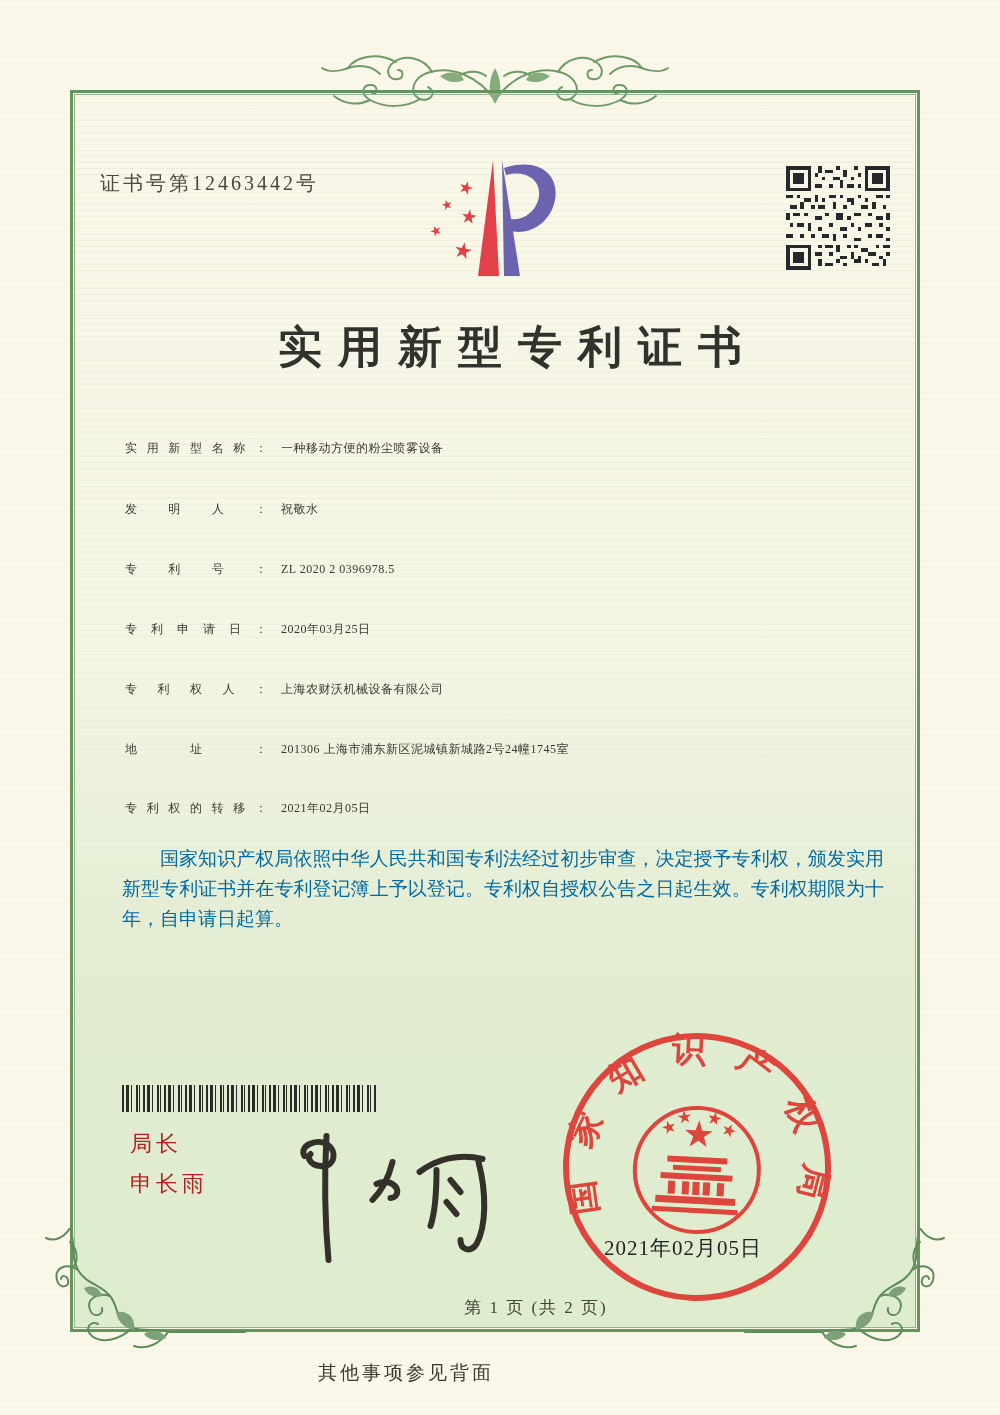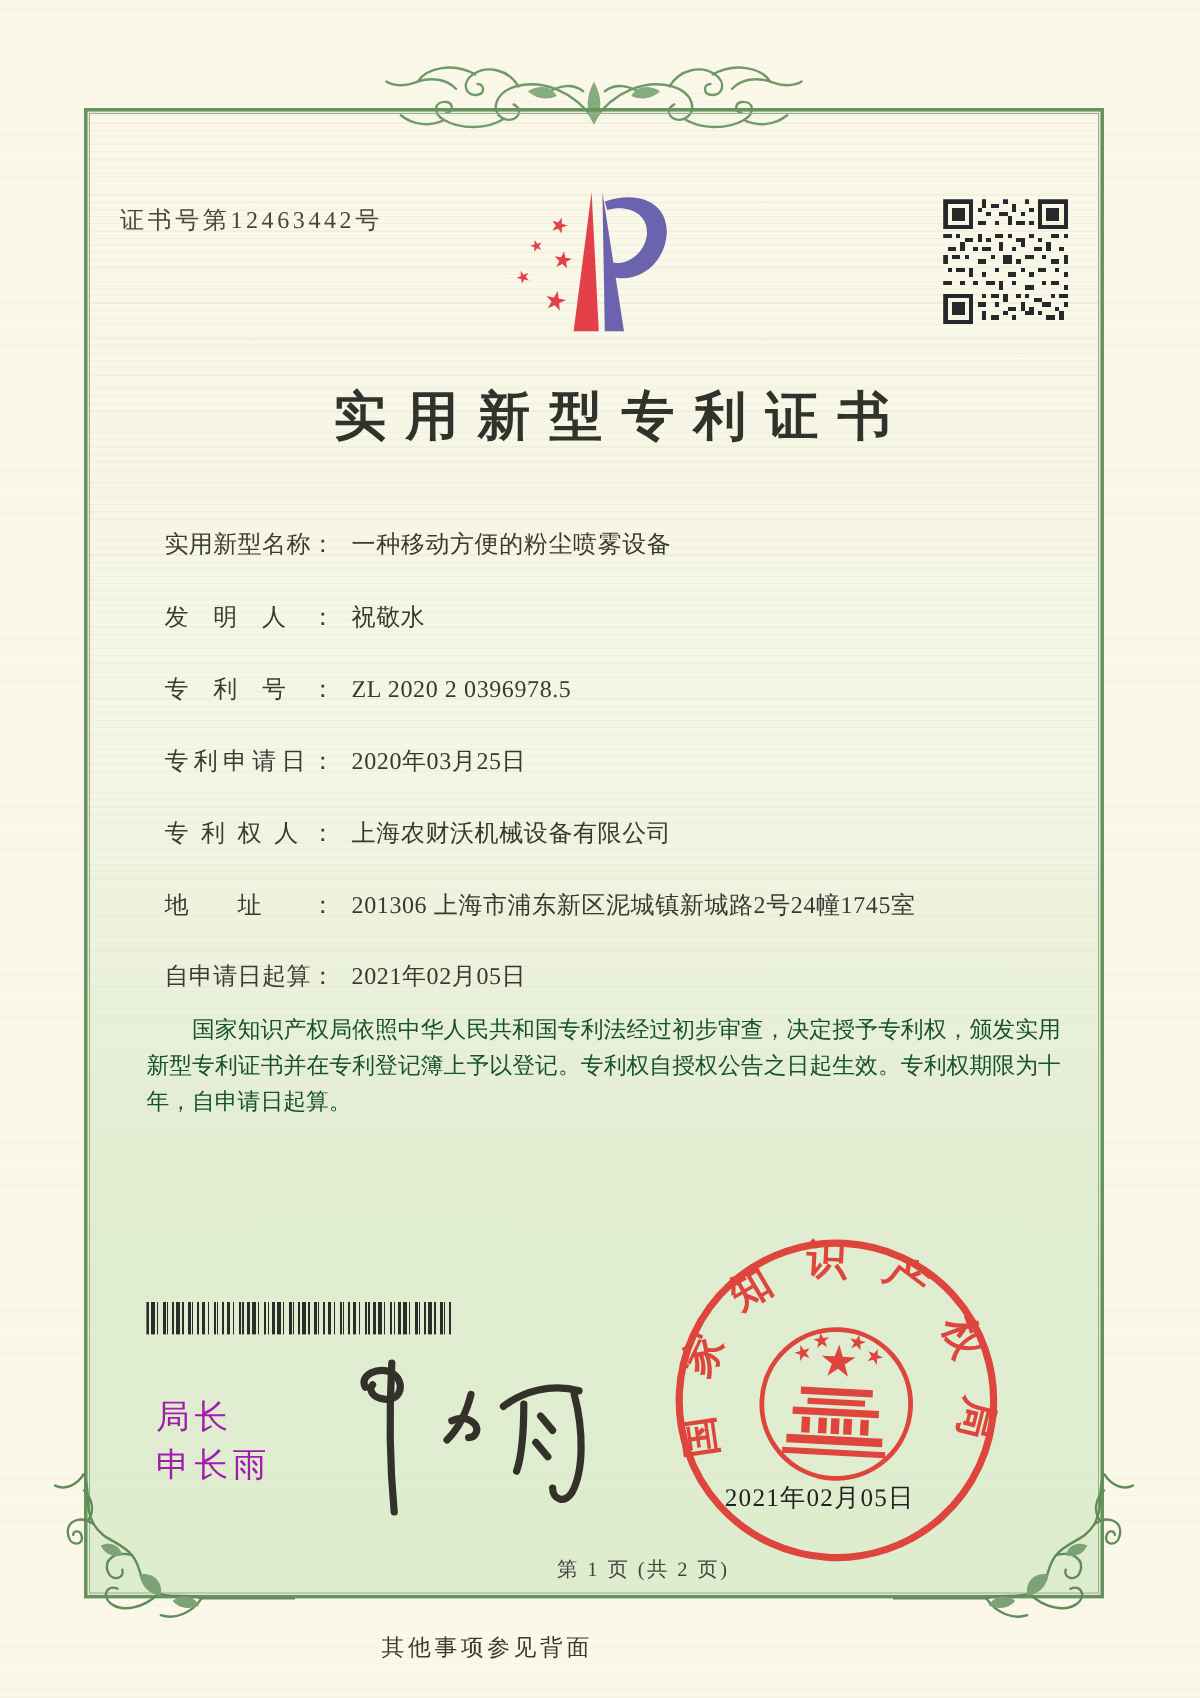--- a/index.html
+++ b/index.html
@@ -20,38 +20,38 @@
     background:
       linear-gradient(180deg, rgba(236,243,225,0) 0%, rgba(231,240,218,0.30) 45%,
                       rgba(219,234,203,0.80) 72%, rgba(221,236,205,0.95) 100%),
       repeating-linear-gradient(0deg, rgba(150,180,140,0.10) 0 1px, transparent 1px 6px);
   }
   
   .cert-no{left:100px;top:170px;font-size:20px;letter-spacing:3px;color:#48473e;}
   .title{left:0;top:318px;width:1000px;text-align:center;font-size:44px;font-weight:700;
          letter-spacing:16px;text-indent:16px;color:#32322d;padding-left:10px;}
   
-  .row{position:absolute;left:125px;white-space:nowrap;font-size:20px;color:#3d3b35;margin-left:12px;}
+  .row{position:absolute;left:125px;white-space:nowrap;font-size:12px;color:#3d3b35;}
   .lbl{display:inline-block;width:142px;text-align:justify;text-align-last:justify;color:#3d3b35;}
   .val{margin-left:14px;letter-spacing:0.5px;color:#3a3832;}
   .pair2{position:absolute;left:380px;top:0;white-space:nowrap;}
   
   .paras{left:122px;top:844px;width:762px;font-size:19px;line-height:30px;
-         text-align:justify;color:#14532d;}
+         text-align:justify;color:#0369a1;}
   .paras p{margin:0;text-indent:2em;}
   
   .barcode{left:122px;top:1085px;width:256px;height:27px;
     background:repeating-linear-gradient(90deg,
       #2b2b28 0 2px, transparent 2px 4px,
       #2b2b28 4px 7px, transparent 7px 9px,
       #2b2b28 9px 10px, transparent 10px 14px,
       #2b2b28 14px 16px, transparent 16px 17px,
       #2b2b28 17px 18px, transparent 18px 21px);}
-  .director{left:130px;top:1161px;font-family:"Liberation Sans", sans-serif;
-            font-size:28px;line-height:40px;color:#a21caf;letter-spacing:4px;}
+  .director{left:130px;top:1124px;font-family:"Liberation Sans", sans-serif;
+            font-size:22px;line-height:40px;color:#b91c1c;letter-spacing:4px;}
   .seal{left:558px;top:1028px;width:278px;height:278px;opacity:0.92;transform:rotate(3deg);}
   .seal-date{left:604px;top:1234px;font-size:21px;letter-spacing:1px;color:#222224;z-index:5;}
   .page-info{left:70px;top:1296px;width:932px;text-align:center;font-size:17px;
              letter-spacing:2px;color:#45443c;}
   .back-note{left:0;top:1360px;width:812px;text-align:center;font-size:19px;
              letter-spacing:3px;color:#3b3a31;}
   svg{display:block;}
 </style>
 </head>
 <body>
@@ -162,21 +162,21 @@
 <div class="row" style="top:621px">
   <span class="lbl">专利申请日：</span><span class="val">2020年03月25日</span>
 </div>
 <div class="row" style="top:681px">
   <span class="lbl">专利权人：</span><span class="val">上海农财沃机械设备有限公司</span>
 </div>
 <div class="row" style="top:741px">
   <span class="lbl">地址：</span><span class="val">201306 上海市浦东新区泥城镇新城路2号24幢1745室</span>
 </div>
 <div class="row" style="top:800px;width:760px">
-  <span class="lbl">自申请日起算：</span><span class="val">2021年02月05日</span>
+  <span class="lbl">专利权的转移：</span><span class="val">2021年02月05日</span>
 </div>
 
 <div class="abs paras">
   <p>国家知识产权局依照中华人民共和国专利法经过初步审查，决定授予专利权，颁发实用新型专利证书并在专利登记簿上予以登记。专利权自授权公告之日起生效。专利权期限为十年，自申请日起算。</p>
 </div>
 
 <div class="abs barcode"></div>
 
 <div class="abs director">
   <div>局长</div>

